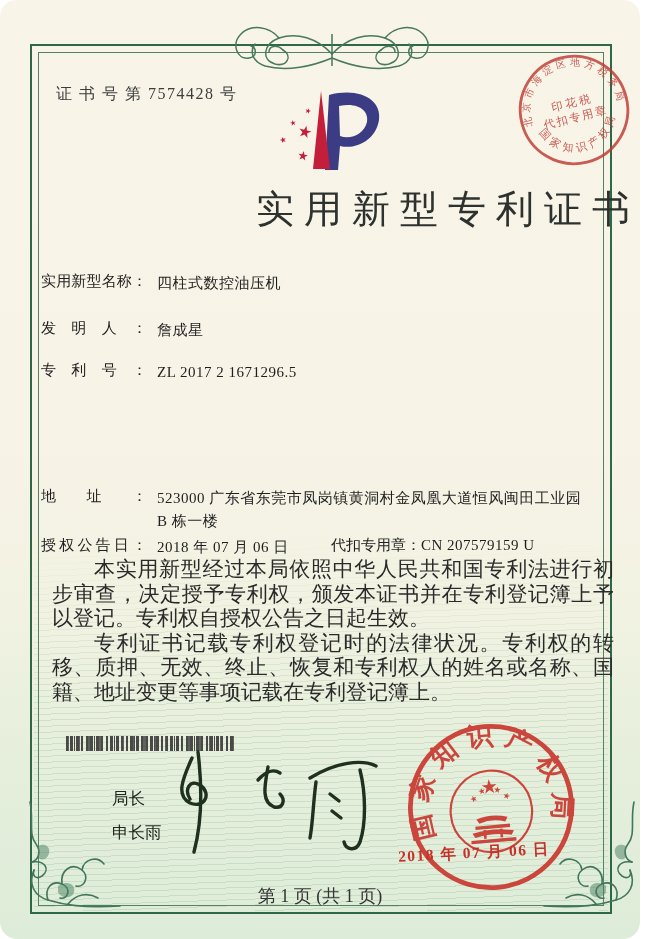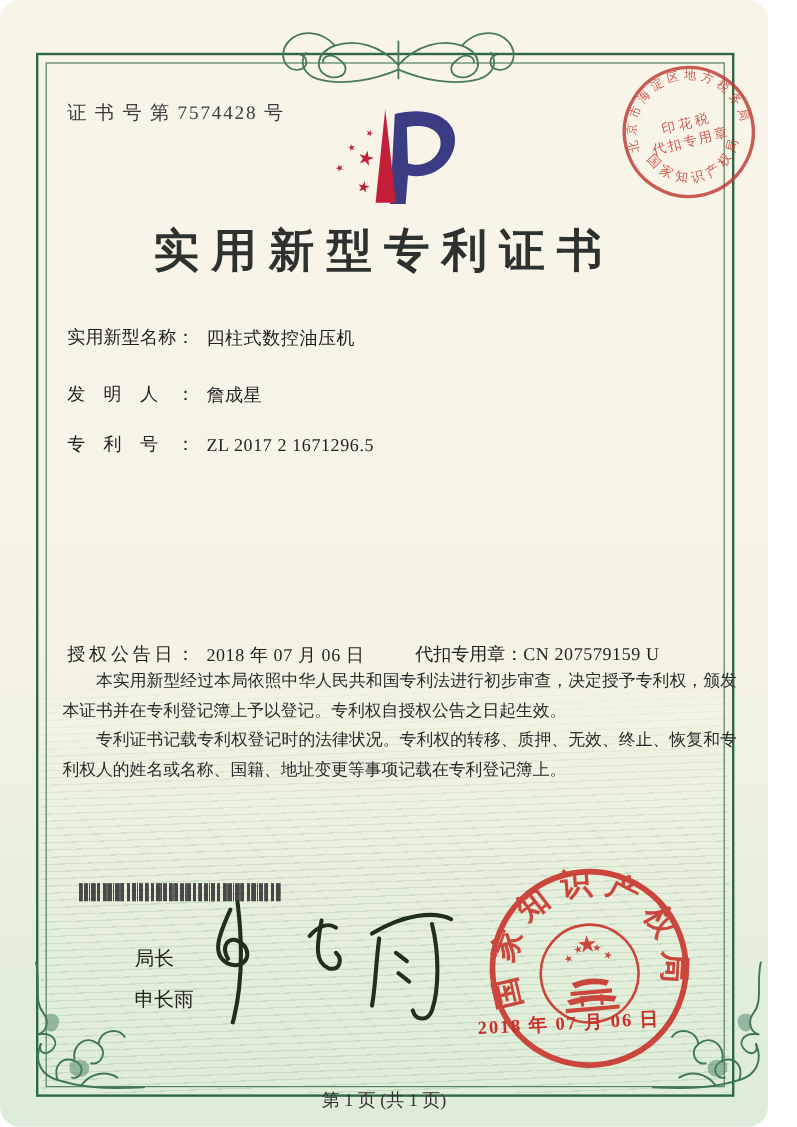--- a/index.html
+++ b/index.html
@@ -14,41 +14,41 @@
     border:2.5px solid #2f6847;}
   .frame-inner{position:absolute; left:38px; top:52px; right:36px; bottom:33px;
     border:1px solid #54815f;}
   
   .waves{position:absolute; left:34px; right:32px; top:540px; bottom:28px;
     background:repeating-linear-gradient(178deg, rgba(108,163,124,.20) 0 1px, rgba(255,255,255,0) 1px 6px);
     -webkit-mask-image:linear-gradient(to bottom, transparent 0%, #000 45%);
     mask-image:linear-gradient(to bottom, transparent 0%, #000 45%);
     pointer-events:none;}
   .cert-number{left:56px; top:84px; font-size:16px; letter-spacing:1.5px; color:#3d3d3d;}
-  .title{left:0; right:0; top:184px; text-align:center; font-size:38px; font-weight:700;
+  .title{left:0; right:0; top:184px; text-align:right; font-size:38px; font-weight:400;
     letter-spacing:10px; color:#2d322f;}
-  .row{position:absolute; left:56px; width:560px; font-size:15px; color:#1f1f1f; white-space:nowrap;}
+  .row{position:absolute; left:41px; width:560px; font-size:15px; color:#1f1f1f; white-space:nowrap;}
   .f-label{display:inline-block; width:106px; text-align:justify; text-align-last:justify; vertical-align:top;}
   .f-value{display:inline-block; margin-left:10px; letter-spacing:.5px; white-space:normal; width:434px; line-height:23px; vertical-align:top;}
   .grant-right{position:absolute; left:290px; top:0;}
-  .paras{position:absolute; left:52px; top:557px; width:562px; font-size:14px; line-height:24.6px;
+  .paras{position:absolute; left:52px; top:557px; width:562px; font-size:21px; line-height:24.6px;
     color:#2a2a2a; text-align:justify;}
   .paras p{margin:0; text-indent:2em;}
   .barcode{left:66px; top:736px; width:168px; height:15px; opacity:.85;
     background:
       repeating-linear-gradient(90deg,#2e2e2e 0 2px,transparent 2px 5px),
       repeating-linear-gradient(90deg,#2e2e2e 0 1px,transparent 1px 4px),
       repeating-linear-gradient(90deg,rgba(46,46,46,.85) 0 3px,transparent 3px 11px);}
   .officer{left:70px; font-family:"Liberation Sans","DejaVu Sans",sans-serif; font-size:16.5px; color:#21261f;margin-left:42px;}
   .sig-svg{left:158px; top:740px;}
   .seal-svg{left:400px; top:716px; transform:rotate(-5deg); opacity:.9;}
   .seal-date{left:398px; top:841px; width:220px; color:#c63129; font-size:15.5px; letter-spacing:1.5px;
     transform:rotate(-3deg); font-weight:600;}
   .stamp-svg{left:508px; top:44px; transform:rotate(-14deg); opacity:.82;}
-  .footer{left:0; right:0; top:884px; text-align:center; font-size:15px; color:#333;margin-top:24px;}
+  .footer{left:0; right:0; top:884px; text-align:center; font-size:18px; color:#333;}
   .ornament{left:217px; top:20px;}
   .corner-bl{left:24px; top:800px;}
   .corner-br{left:540px; top:800px; transform:scaleX(-1);}
   svg text{font-family:"Liberation Serif","DejaVu Serif",serif;}
 </style>
 </head>
 <body>
 
 <svg width="0" height="0" style="position:absolute">
   <defs>
@@ -133,20 +133,23 @@
   <div class="abs title">实用新型专利证书</div>
 
   <div class="row" style="top:272px">
     <span class="f-label">实用新型名称：</span><span class="f-value">四柱式数控油压机</span>
   </div>
   <div class="row" style="top:319px">
     <span class="f-label">发明人：</span><span class="f-value">詹成星</span>
   </div>
   <div class="row" style="top:361px">
     <span class="f-label">专利号：</span><span class="f-value">ZL 2017 2 1671296.5</span>
+  </div>
+  <div class="row" style="top:487px">
+    <span class="f-label">地址：</span><span class="f-value">523000 广东省东莞市凤岗镇黄洞村金凤凰大道恒风闽田工业园 B 栋一楼</span>
   </div>
   <div class="row" style="top:536px">
     <span class="f-label">授权公告日：</span><span class="f-value" style="width:160px">2018 年 07 月 06 日</span>
     <span class="grant-right"><span>代扣专用章：</span><span style="letter-spacing:.5px">CN 207579159 U</span></span>
   </div>
 
   <div class="paras">
     <p>本实用新型经过本局依照中华人民共和国专利法进行初步审查，决定授予专利权，颁发本证书并在专利登记簿上予以登记。专利权自授权公告之日起生效。</p>
     <p>专利证书记载专利权登记时的法律状况。专利权的转移、质押、无效、终止、恢复和专利权人的姓名或名称、国籍、地址变更等事项记载在专利登记簿上。</p>
   </div>

